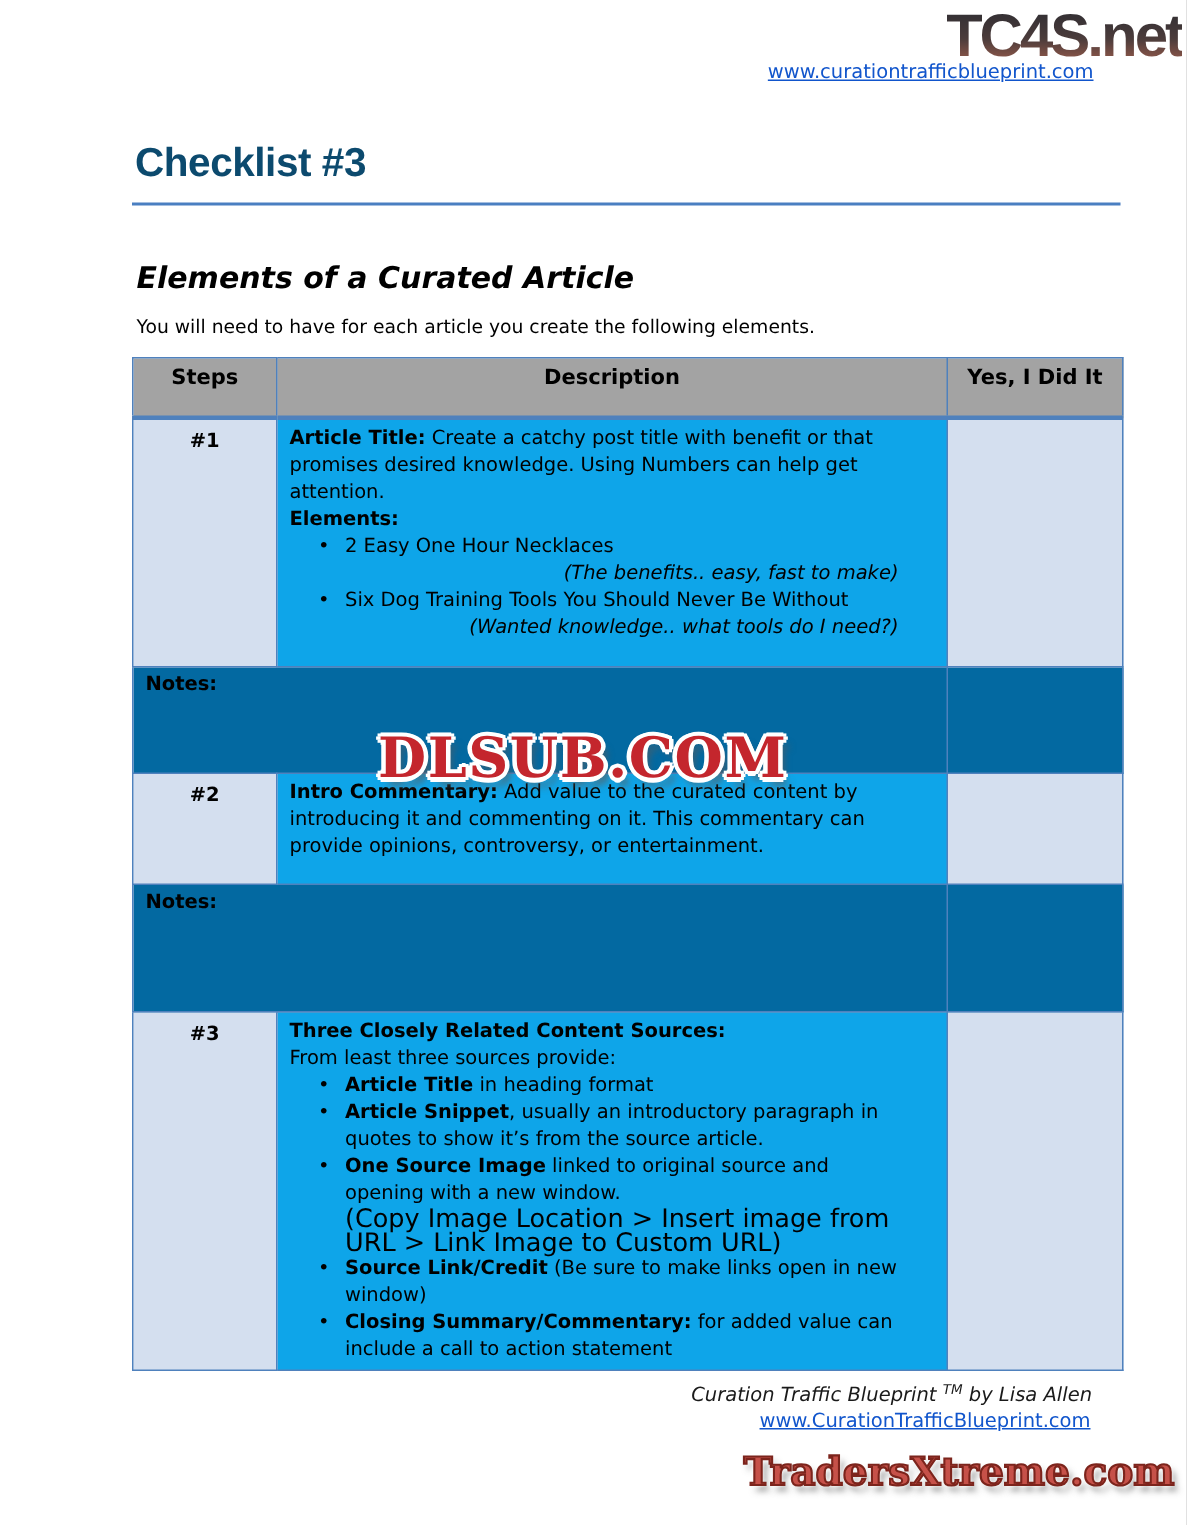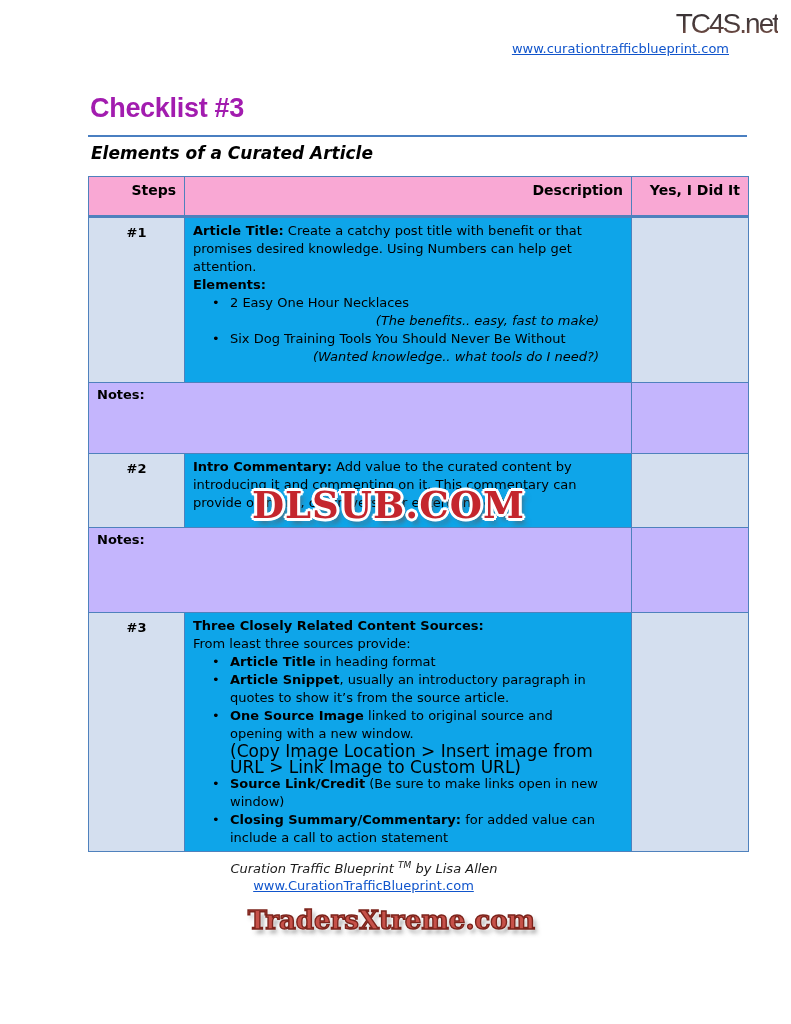--- a/index.html
+++ b/index.html
@@ -5,72 +5,72 @@
   * { margin:0; padding:0; box-sizing:border-box; }
   body { background:#888; }
   .page {
     position:relative; width:791px; height:1024px; margin:0 auto;
     background:#ffffff; overflow:hidden;
     font-family:"DejaVu Sans", sans-serif; color:#111;
   }
   
   .top { text-align:right; padding-top:5px; }
   .logo {
-    display:inline-block; margin-right:13px;
-    font-family:"Liberation Sans", sans-serif; font-weight:normal;
-    font-size:28px; line-height:38px; letter-spacing:-2px;
+    display:inline-block; margin-right:3px;
+    font-family:"Liberation Sans", sans-serif; font-weight:bold;
+    font-size:40px; line-height:38px; letter-spacing:-2px;
     background:linear-gradient(180deg,#2e2d32 0%,#4b3c3b 55%,#9a5c4c 100%);
     -webkit-background-clip:text; background-clip:text; color:transparent;
   }
   .site-link-row { margin:-2px 62px 0 0; font-size:13px; }
   a.link { color:#1155cc; text-decoration:underline; cursor:pointer; }
   
   .title-block { margin:35px 0 0 90px; }
   .title-line {
     font-family:"Liberation Sans", sans-serif; font-weight:bold;
-    font-size:27px; line-height:35px; letter-spacing:-0.3px; color:#a21caf;
+    font-size:27px; line-height:35px; letter-spacing:-0.3px; color:#0c4a6e;
   }
   .rule { margin:9px 0 0 88px; width:659px; height:2px; background:#4a7fc1; }
   
-  .section-heading { margin:6px 0 0 91px; font-size:17px; font-weight:bold; font-style:italic; color:#000; }
+  .section-heading { margin:36px 0 0 91px; font-size:20px; font-weight:bold; font-style:italic; color:#000; }
   .intro { margin:13px 0 0 91px; font-size:12.5px; color:#000; }
   
   table.checklist {
     margin:13px 0 0 88px; width:660px; border-collapse:collapse; table-layout:fixed;
     font-size:13px; color:#000;
   }
   .checklist col.c-steps { width:96px; }
   .checklist col.c-desc  { width:447px; }
   .checklist col.c-done  { width:117px; }
   .checklist th, .checklist td { border:1px solid #4f81bd; vertical-align:top; }
   .checklist thead th {
-    background:#f9a8d4; font-size:14px; font-weight:bold; text-align:right;
+    background:#a3a3a3; font-size:14px; font-weight:bold; text-align:center;
     padding:5px 8px; height:40px; border-bottom:3px solid #4f81bd;
   }
   td.step { background:#d4dfef; text-align:center; font-weight:bold; padding-top:7px; font-size:13px; }
   td.desc { background:#0ea5e9; padding:4px 4px 4px 8px; line-height:18px; }
   td.done { background:#d4dfef; }
-  tr.notes td { background:#c4b5fd; font-weight:bold; padding:4px 8px; font-size:13px; }
+  tr.notes td { background:#0369a1; font-weight:bold; padding:4px 8px; font-size:13px; }
   .b { font-weight:bold; }
   .bullet { position:relative; padding-left:37px; max-width:406px; }
   .bullet::before { content:"\2022"; position:absolute; left:19px; top:0; }
   .note-line { padding-left:37px; font-style:italic; max-width:406px;text-align:right; }
   .small-line { padding-left:37px; font-size:17px; line-height:16px; max-width:406px; }
   
   .watermark {
     position:absolute; left:252px; top:483px; z-index:5;
     font-family:"DejaVu Serif", serif; font-weight:bold;
     font-size:37px; letter-spacing:1px; color:#c4262d;
     text-shadow:
       -2px -2px 0 #fff, 2px -2px 0 #fff, -2px 2px 0 #fff, 2px 2px 0 #fff,
       -3px 0 0 #fff, 3px 0 0 #fff, 0 -3px 0 #fff, 0 3px 0 #fff,
       4px 6px 5px rgba(90,90,90,.65);
   }
   
-  .footer { margin-top:8px; text-align:center; }
+  .footer { margin-top:8px; text-align:right; }
   .credit { margin-right:63px; font-size:13px; font-style:italic; color:#1a1a1a; }
   .credit sup { font-size:9px; }
   .credit-link-row { margin:2px 64px 0 0; font-size:13px; }
   .brand {
     display:inline-block; margin:12px 8px 0 0;
     font-family:"DejaVu Serif", serif; font-weight:bold; font-size:26px;
     color:#c65149; -webkit-text-stroke:1.4px #7c241c;
     text-shadow: 0 0 2px #fff, 0 0 3px #fff, 0 0 4px #fff, 3px 4px 4px rgba(60,60,60,.5);
   }
 </style>
@@ -85,20 +85,21 @@
       <a class="link">www.curationtrafficblueprint.com</a>
     </div>
   </div>
 
   <div class="title-block">
     <div class="title-line">Checklist #3</div>
   </div>
   <div class="rule"></div>
 
   <div class="section-heading">Elements of a Curated Article</div>
+  <div class="intro">You will need to have for each article you create the following elements.</div>
 
   <table class="checklist">
     <colgroup>
         <col class="c-steps">
         <col class="c-desc">
         <col class="c-done">
       </colgroup>
     <thead>
       <tr>
         <th>Steps</th>

